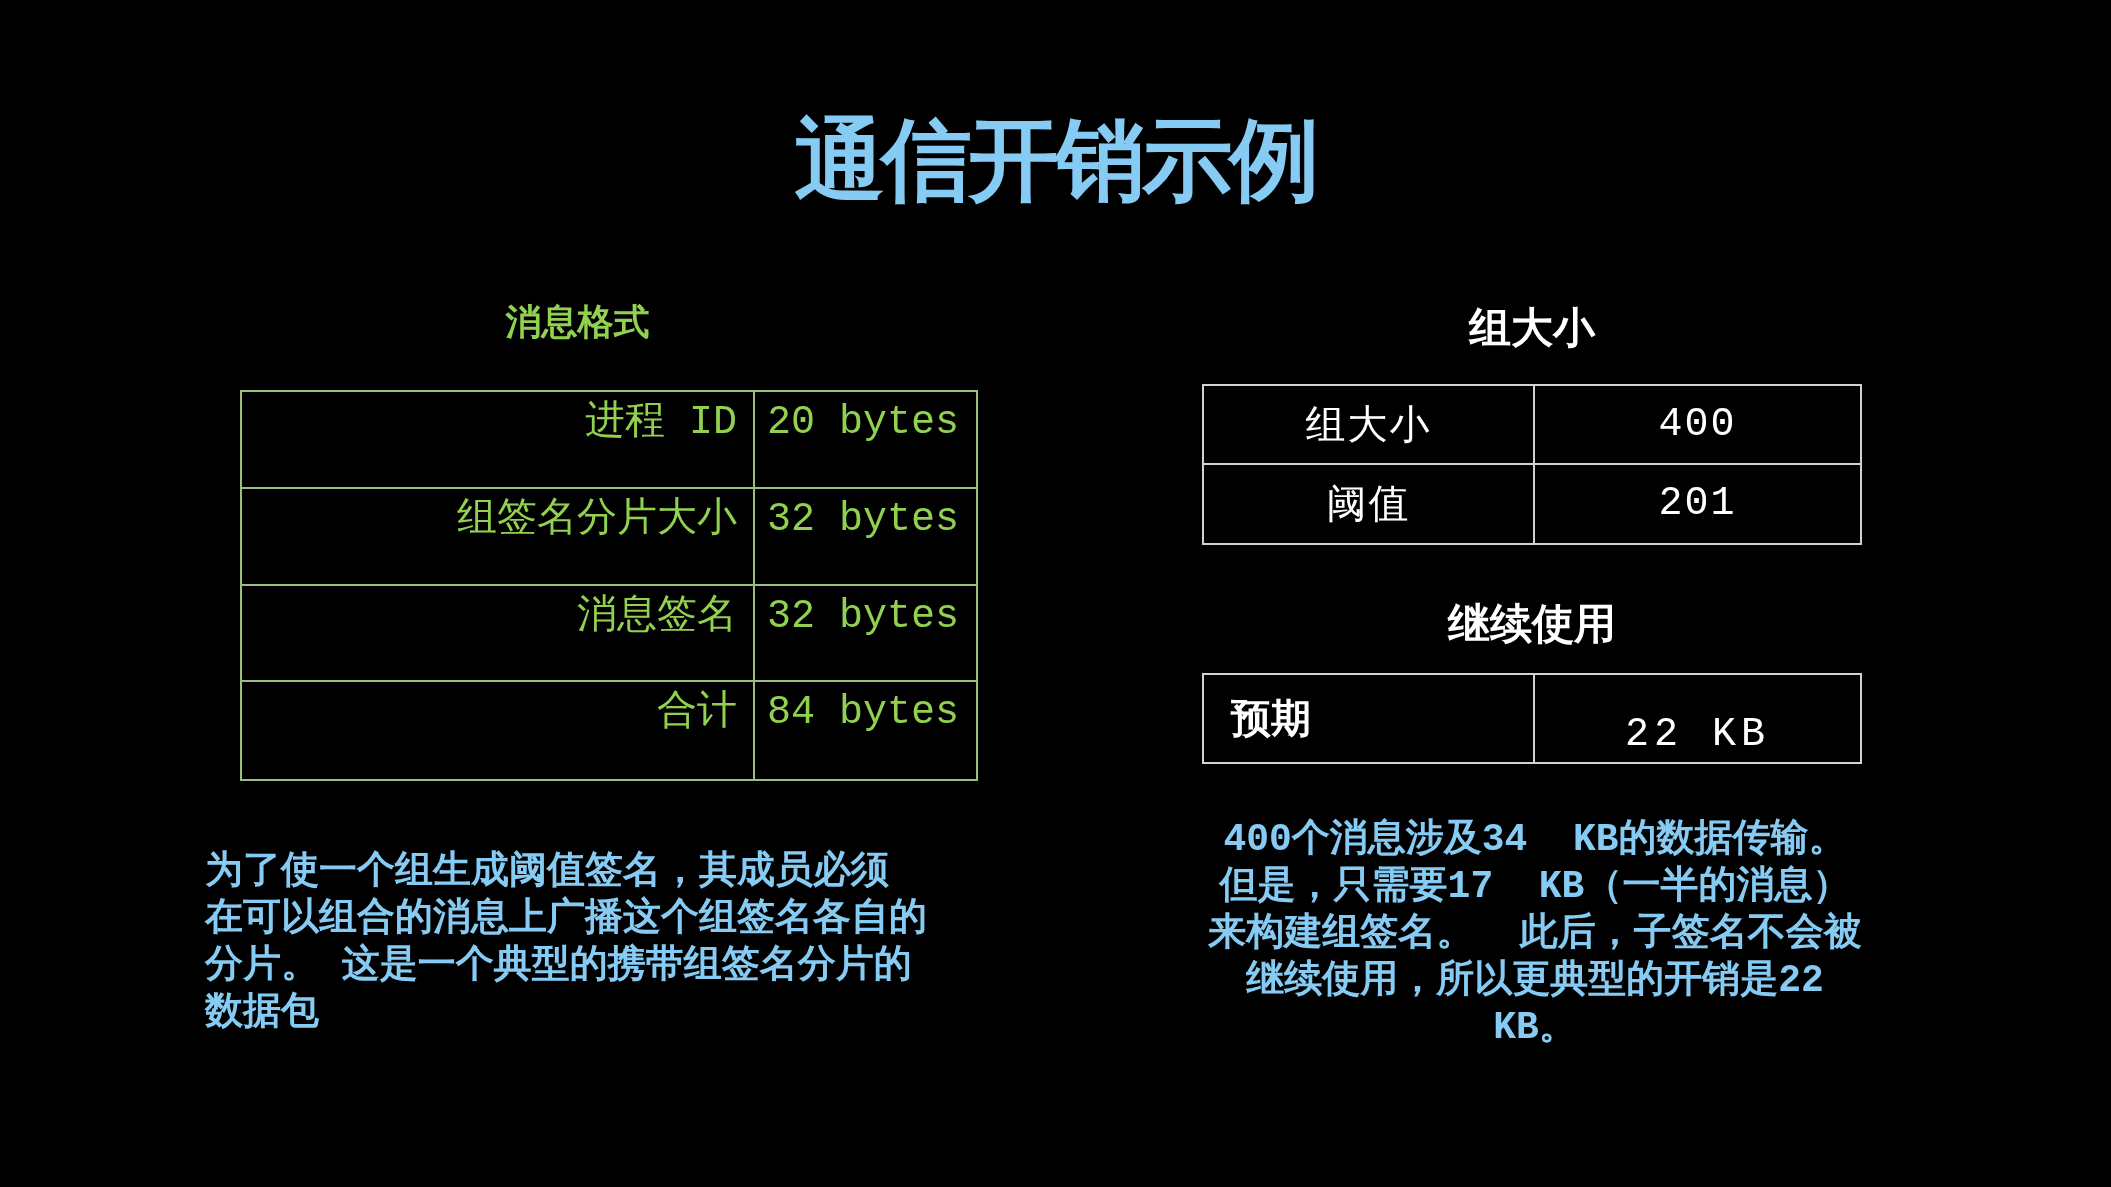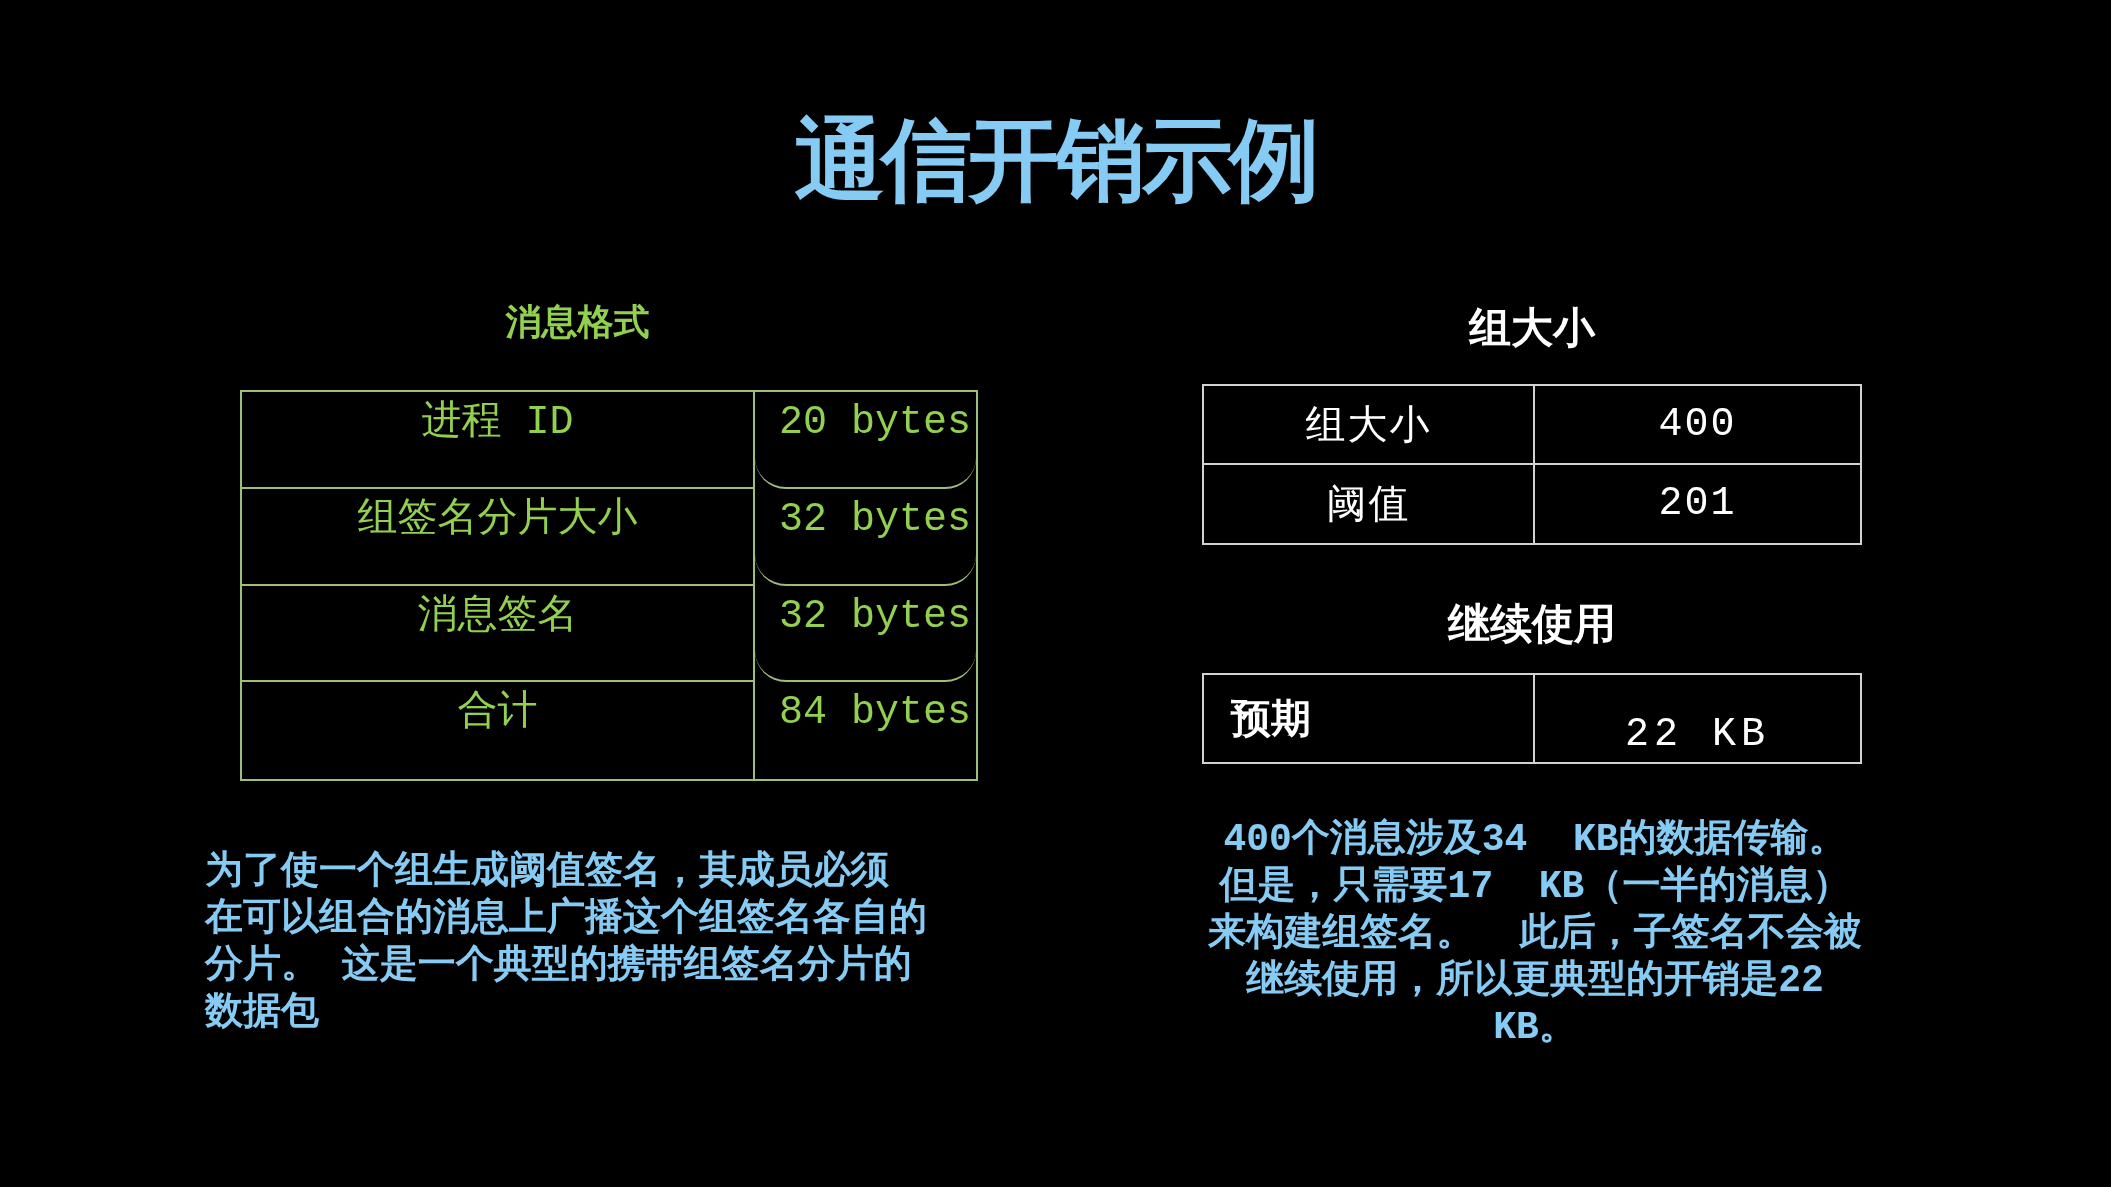--- a/index.html
+++ b/index.html
@@ -22,22 +22,22 @@
     position:absolute; left:240px; top:298px; width:675px;
     text-align:center; color:var(--green); font-size:36px; font-weight:bold;
   }
   .msg-table{
     position:absolute; left:240px; top:390px; width:738px; height:391px;
     display:grid; grid-template-columns:513px 1fr; grid-template-rows:repeat(4,1fr);
     border:2px solid var(--green_border); box-sizing:border-box;
     color:var(--green); font-size:40px; line-height:1.15;
   }
   .msg-table .cell{box-sizing:border-box; padding-top:8px;}
-  .msg-table .lbl{text-align:center; border-right:2px solid var(--green_border);}
-  .msg-table .val{text-align:left; padding-left:24px;border-radius:31px;}
+  .msg-table .lbl{text-align:right; padding-right:16px; border-right:2px solid var(--green_border);}
+  .msg-table .val{text-align:left; padding-left:12px;}
   .msg-table .rb{border-bottom:2px solid var(--green_border);}
   
   .right-heading-1{
     position:absolute; left:1202px; top:300px; width:660px;
     text-align:center; color:var(--white); font-size:42px; font-weight:bold;
   }
   .group-table{
     position:absolute; left:1202px; top:384px; width:660px; height:161px;
     display:grid; grid-template-columns:331px 1fr; grid-template-rows:repeat(2,1fr);
     border:2px solid var(--white_border); box-sizing:border-box;

